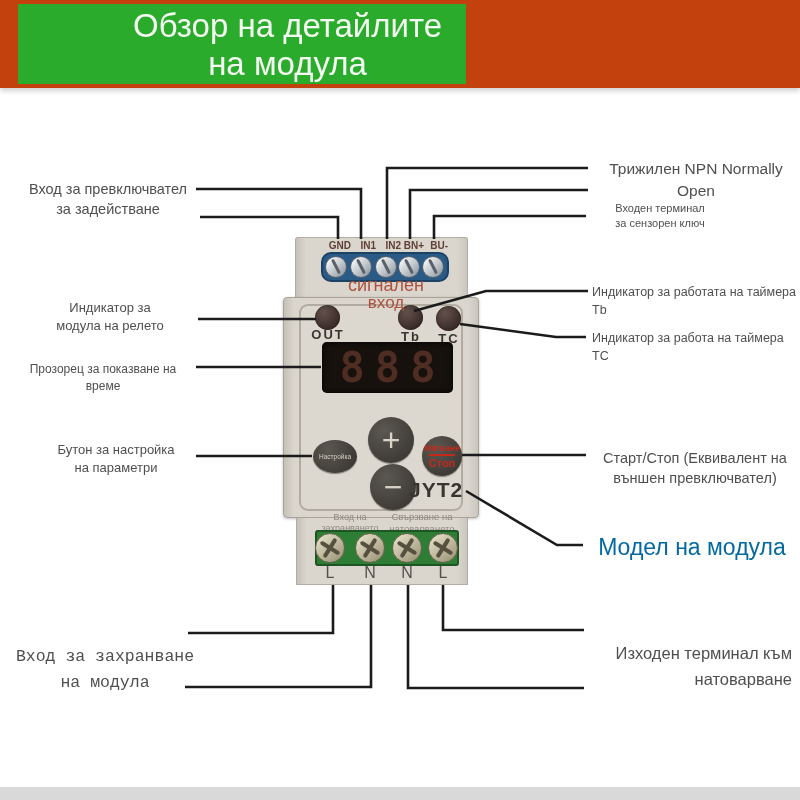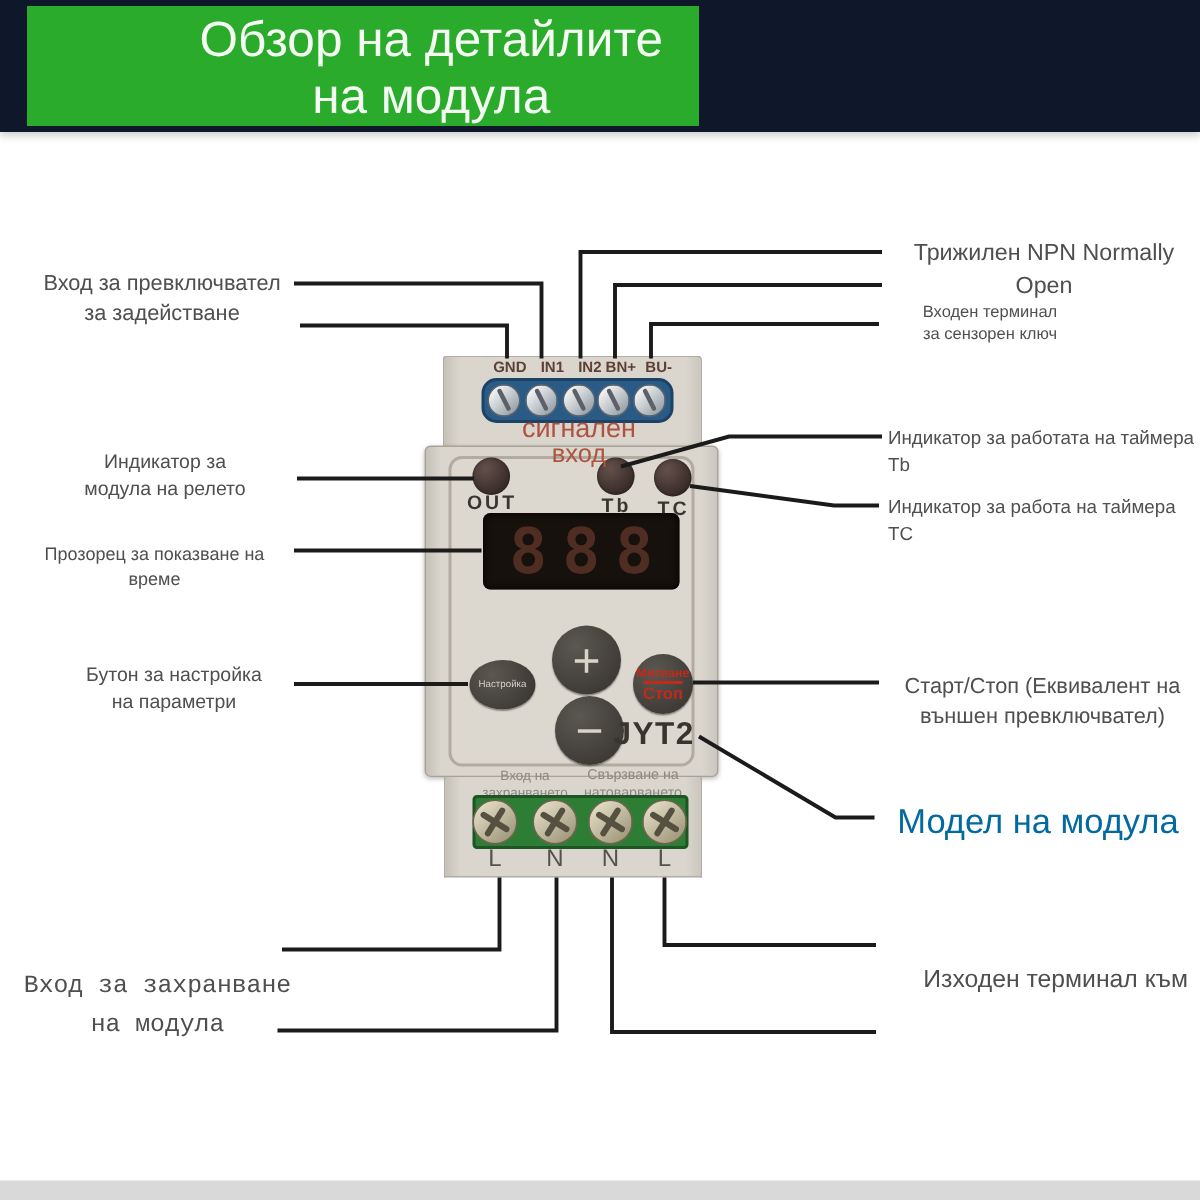--- a/index.html
+++ b/index.html
@@ -1,21 +1,21 @@
 <!DOCTYPE html>
 <html><head>
 <meta charset="utf-8">
 <style>
   * { margin:0; padding:0; box-sizing:border-box; }
   html,body { width:800px; height:800px; }
   body { position:relative; background:#ffffff; font-family:"Liberation Sans",sans-serif; overflow:hidden; }
   .abs { position:absolute; }
 
   
-  #banner { left:0; top:0; width:800px; height:88px; background:#0f172a; box-shadow:0 3px 5px rgba(0,0,0,.18); }
+  #banner { left:0; top:0; width:800px; height:88px; background:#c2410c; box-shadow:0 3px 5px rgba(0,0,0,.18); }
   #banner-inner { left:18px; top:4px; width:448px; height:80px; background:#2bab2b; }
   #title { left:60px; top:7px; width:455px; text-align:center; color:#f4fbf2; font-size:33px; line-height:38px; font-weight:400; }
   #title span { display:block; }
 
   
   .shell { background:linear-gradient(90deg,#c6c1b8 0,#dad5cd 10px,#dad5cd calc(100% - 10px),#ccc7be 100%); }
   #dev-top    { left:295px; top:237px; width:173px; height:61px; border:1px solid #b2aca2; border-bottom:none; border-radius:3px 3px 0 0; }
   #dev-main   { left:283px; top:297px; width:196px; height:221px; border:1px solid #a8a298; border-radius:4px; box-shadow:0 1px 3px rgba(0,0,0,.25); }
   #dev-inner  { left:299px; top:304px; width:164px; height:207px; border:2px solid #b1aba1; border-radius:9px; background:#dcd7cf; }
   #dev-bottom { left:296px; top:518px; width:172px; height:67px; border:1px solid #b2aca2; border-top:none; }
@@ -190,20 +190,21 @@
 </div>
 <div class="co" id="co-tb">Индикатор за работата на таймера Tb</div>
 <div class="co" id="co-tc">Индикатор за работа на таймера TC</div>
 <div class="co" id="co-startstop">
   <span>Старт/Стоп (Еквивалент на</span>
   <span>външен превключвател)</span>
 </div>
 <div class="co" id="co-model">Модел на модула</div>
 <div class="co" id="co-load">
   <span>Изходен терминал към</span>
+  <span>натоварване</span>
 </div>
 
 <svg class="abs" id="lines" width="800" height="800" viewBox="0 0 800 800">
   <g stroke="#1b1b1b" stroke-width="2.6" fill="none">
     <path d="M196,189 H361 V239"></path>
     <path d="M200,217 H338 V239"></path>
     <path d="M588,168 H387 V239"></path>
     <path d="M588,190 H410 V239"></path>
     <path d="M586,216 H434 V239"></path>
     <path d="M198,319 H316"></path>

